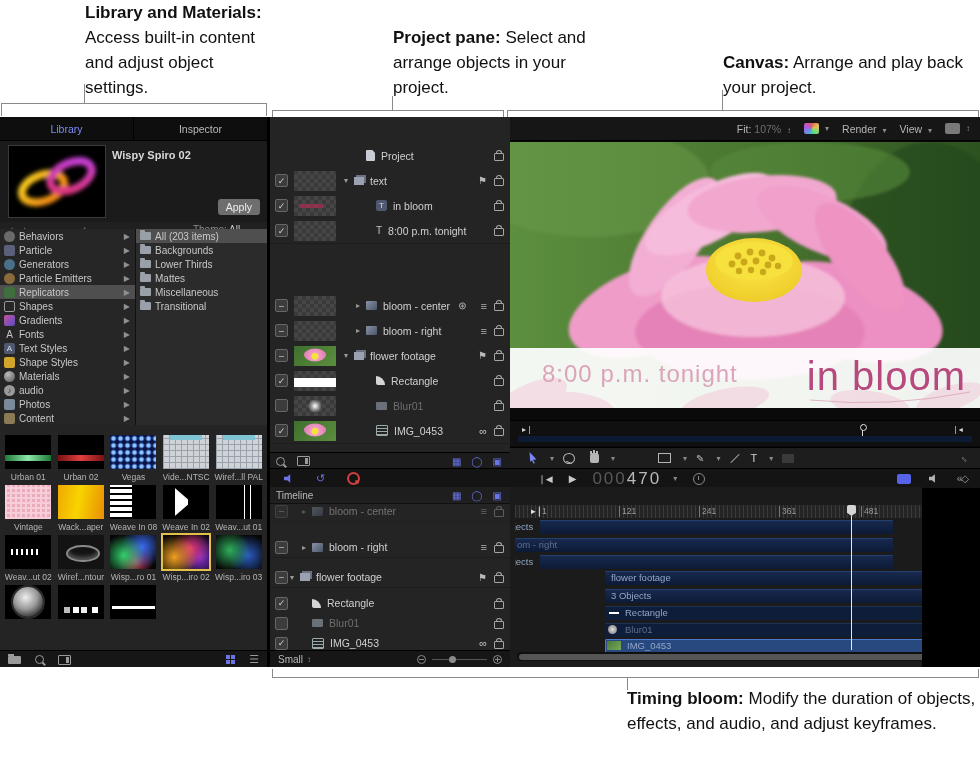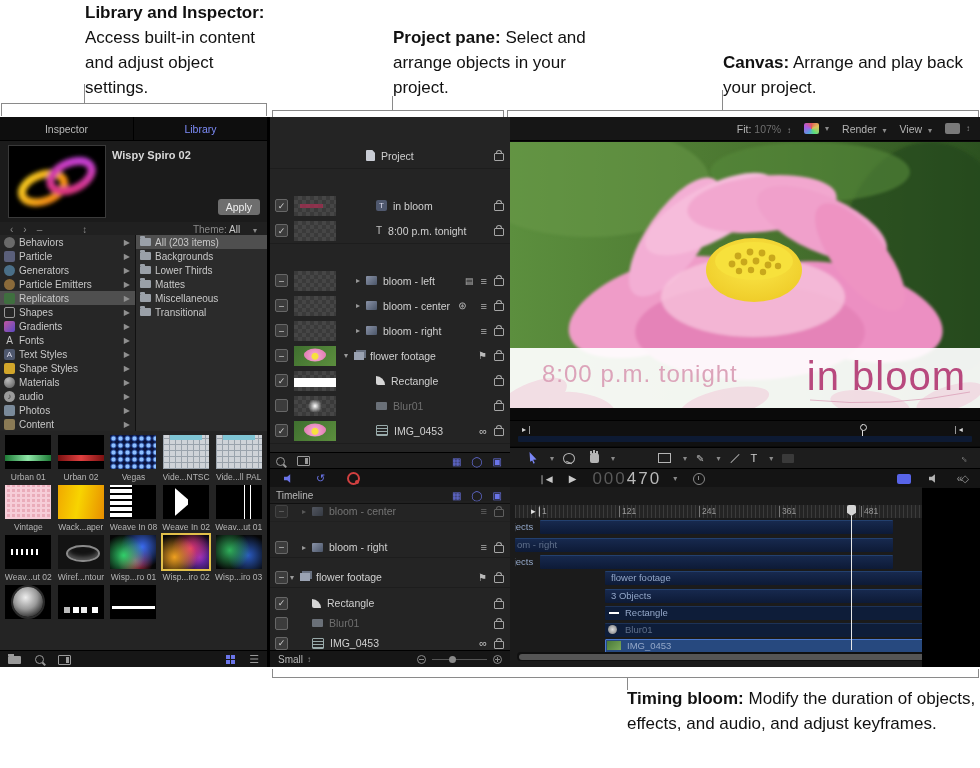--- a/index.html
+++ b/index.html
@@ -20,21 +20,21 @@
   .blue{color:#6a74e8;}
   
   .prev{position:absolute;left:0;top:24px;width:267px;height:81px;background:#1b1b1b;}
   .prevthumb{position:absolute;left:8px;top:4px;width:96px;height:71px;background:#000;border:1px solid #3a3a3a;}
   .prevtitle{position:absolute;left:112px;top:8px;font-size:11px;font-weight:bold;color:#d8d8d8;}
   .applybtn{position:absolute;right:7px;bottom:7px;background:#6e6e6e;color:#eee;font-size:10.5px;padding:2px 8px;border-radius:3px;}
   .navrow{position:absolute;left:0;top:105px;width:267px;height:14px;background:#202020;display:flex;align-items:center;color:#8a8a8a;font-size:10px;}
   .navrow span{margin-left:10px;}
   .theme{position:absolute;right:10px;color:#8a8a8a;}
   .theme b{color:#c8c8c8;font-weight:normal;}
-  .browser{position:absolute;left:0;top:118px;width:267px;height:196px;background:#262626;display:flex;}
+  .browser{position:absolute;left:0;top:112px;width:267px;height:196px;background:#262626;display:flex;}
   .catcol{width:135px;border-right:1px solid #111;overflow:hidden;}
   .foldcol{flex:1;background:#2b2b2b;overflow:hidden;}
   .crow{height:14px;display:flex;align-items:center;position:relative;font-size:10px;color:#c8c8c8;white-space:nowrap;}
   .crow.selected{background:#4f4f4f;}
   .crow .dr{position:absolute;right:5px;color:#8f8f8f;font-size:8px;}
   .cic{width:11px;height:11px;border-radius:2px;margin:0 4px 0 4px;flex:0 0 auto;display:flex;align-items:center;justify-content:center;font-size:8px;color:#ddd;}
   .ic-behaviors{background:#6a6a6a;border-radius:50%;}
   .ic-filters{background:#5a5f7a;}
   .ic-generators{background:#4a6f88;border-radius:50%;}
   .ic-particles{background:#8a6a3a;border-radius:50%;}
@@ -209,40 +209,40 @@
   .rlabel{position:absolute;top:2px;font-size:9px;color:#8fa3c4;z-index:2;}
   .playhead{position:absolute;width:1px;background:#e8e8e8;z-index:5;}
   .ph-handle{position:absolute;width:9px;height:11px;background:#d5d5d5;border-radius:2px;clip-path:polygon(0 0,100% 0,100% 70%,50% 100%,0 70%);z-index:6;}
   .hscroll{position:absolute;left:2px;right:8px;top:165px;height:9px;background:#101010;border-radius:4px;}
   .hscroll::before{content:"";position:absolute;left:2px;right:12px;top:1.5px;height:6px;background:#555;border-radius:3px;}
   .vscroll{position:absolute;right:1px;top:33px;width:3px;height:125px;background:#3a3a3a;border-radius:2px;}
 </style>
 </head>
 <body>
 
-<div class="ann" style="left:85px;top:0;width:195px;"><b>Library and Inspector:</b><span> Access built-in content and adjust object settings.</span></div>
+<div class="ann" style="left:85px;top:0;width:195px;"><b>Library and Materials:</b><span> Access built-in content and adjust object settings.</span></div>
 <div class="ann" style="left:393px;top:25px;width:218px;"><b>Project pane:</b><span> Select and arrange objects in your project.</span></div>
 <div class="ann" style="left:723px;top:50px;width:258px;"><b>Canvas:</b><span> Arrange and play back your project.</span></div>
 <div class="ann" style="left:627px;top:686px;width:350px;"><b>Timing bloom:</b><span> Modify the duration of objects, effects, and audio, and adjust keyframes.</span></div>
 
 <div class="tick" style="left:84px;top:84px;height:19px;"></div>
 <div class="callout" style="left:1px;top:103px;width:264px;height:12px;border-width:1px 1px 0 1px;"></div>
 <div class="tick" style="left:392px;top:96px;height:14px;"></div>
 <div class="callout" style="left:272px;top:110px;width:230px;height:6px;border-width:1px 1px 0 1px;"></div>
 <div class="tick" style="left:722px;top:90px;height:20px;"></div>
 <div class="callout" style="left:507px;top:110px;width:470px;height:6px;border-width:1px 1px 0 1px;"></div>
 <div class="callout" style="left:272px;top:669px;width:705px;height:8px;border-width:0 1px 1px 1px;"></div>
 <div class="tick" style="left:627px;top:677px;height:13px;"></div>
 
 <div class="app">
 
   <div class="pane" style="left:0;top:0;width:267px;height:550px;">
     <div class="tabbar">
+      <div class="tab on">Library</div>
       <div class="tab">Inspector</div>
-      <div class="tab on">Library</div>
     </div>
     <div class="prev">
       <div class="prevthumb">
         <svg width="96" height="71" viewBox="0 0 96 71">
           <defs>
             <linearGradient id="g1" x1="0" y1="0" x2="1" y2="1">
               <stop offset="0" stop-color="#f5d020"></stop>
                 <stop offset="1" stop-color="#f07a10"></stop>
             </linearGradient>
             <linearGradient id="g2" x1="0" y1="1" x2="1" y2="0">
@@ -406,21 +406,21 @@
           <div class="lbl">Vegas</div>
         </div>
 
         <div class="cell">
           <div class="thumbbox art-ntsc"></div>
           <div class="lbl">Vide...NTSC</div>
         </div>
 
         <div class="cell">
           <div class="thumbbox art-pal"></div>
-          <div class="lbl">Vide...ll PAL</div>
+          <div class="lbl">Wiref...ll PAL</div>
         </div>
 
         <div class="cell">
           <div class="thumbbox art-vintage"></div>
           <div class="lbl">Vintage</div>
         </div>
 
         <div class="cell">
           <div class="thumbbox art-wack"></div>
           <div class="lbl">Wack...aper</div>
@@ -500,20 +500,34 @@
             <span class="disc"></span>
             <span class="tico t-project"></span>
             <span class="lname">Project</span>
             <span class="gear"></span>
           </span>
           <span class="bdgs">
             <span class="bdg b-lock"></span>
           </span>
         </div>
 
+        <div class="lrow ind1" style="top: 25px;">
+          <span class="cb checked"></span>
+          <span class="lthumb"></span>
+          <span class="body">
+            <span class="disc d-down"></span>
+            <span class="tico t-group"></span>
+            <span class="lname">text</span>
+            <span class="gear"></span>
+          </span>
+          <span class="bdgs">
+            <span class="bdg b-flag"></span>
+            <span class="bdg b-lock"></span>
+          </span>
+        </div>
 
         <div class="lrow ind2" style="top: 50px;">
           <span class="cb checked"></span>
           <span class="lthumb th-red"></span>
           <span class="body">
             <span class="disc"></span>
             <span class="tico t-textbox"></span>
             <span class="lname">in bloom</span>
             <span class="gear"></span>
           </span>
@@ -530,35 +544,20 @@
             <span class="tico t-text"></span>
             <span class="lname">8:00 p.m. tonight</span>
             <span class="gear"></span>
           </span>
           <span class="bdgs">
             <span class="bdg b-lock"></span>
           </span>
         </div>
 
 
-        <div class="lrow ind2d" style="top: 125px;">
-          <span class="cb dash"></span>
-          <span class="lthumb"></span>
-          <span class="body">
-            <span class="disc d-right"></span>
-            <span class="tico t-layer"></span>
-            <span class="lname">bloom - left</span>
-            <span class="gear"></span>
-          </span>
-          <span class="bdgs">
-            <span class="bdg b-media"></span>
-            <span class="bdg b-blend"></span>
-            <span class="bdg b-lock"></span>
-          </span>
-        </div>
 
         <div class="lrow ind2d" style="top: 150px;">
           <span class="cb dash"></span>
           <span class="lthumb"></span>
           <span class="body">
             <span class="disc d-right"></span>
             <span class="tico t-layer"></span>
             <span class="lname">bloom - center</span>
             <span class="gear">⊛</span>
           </span>

